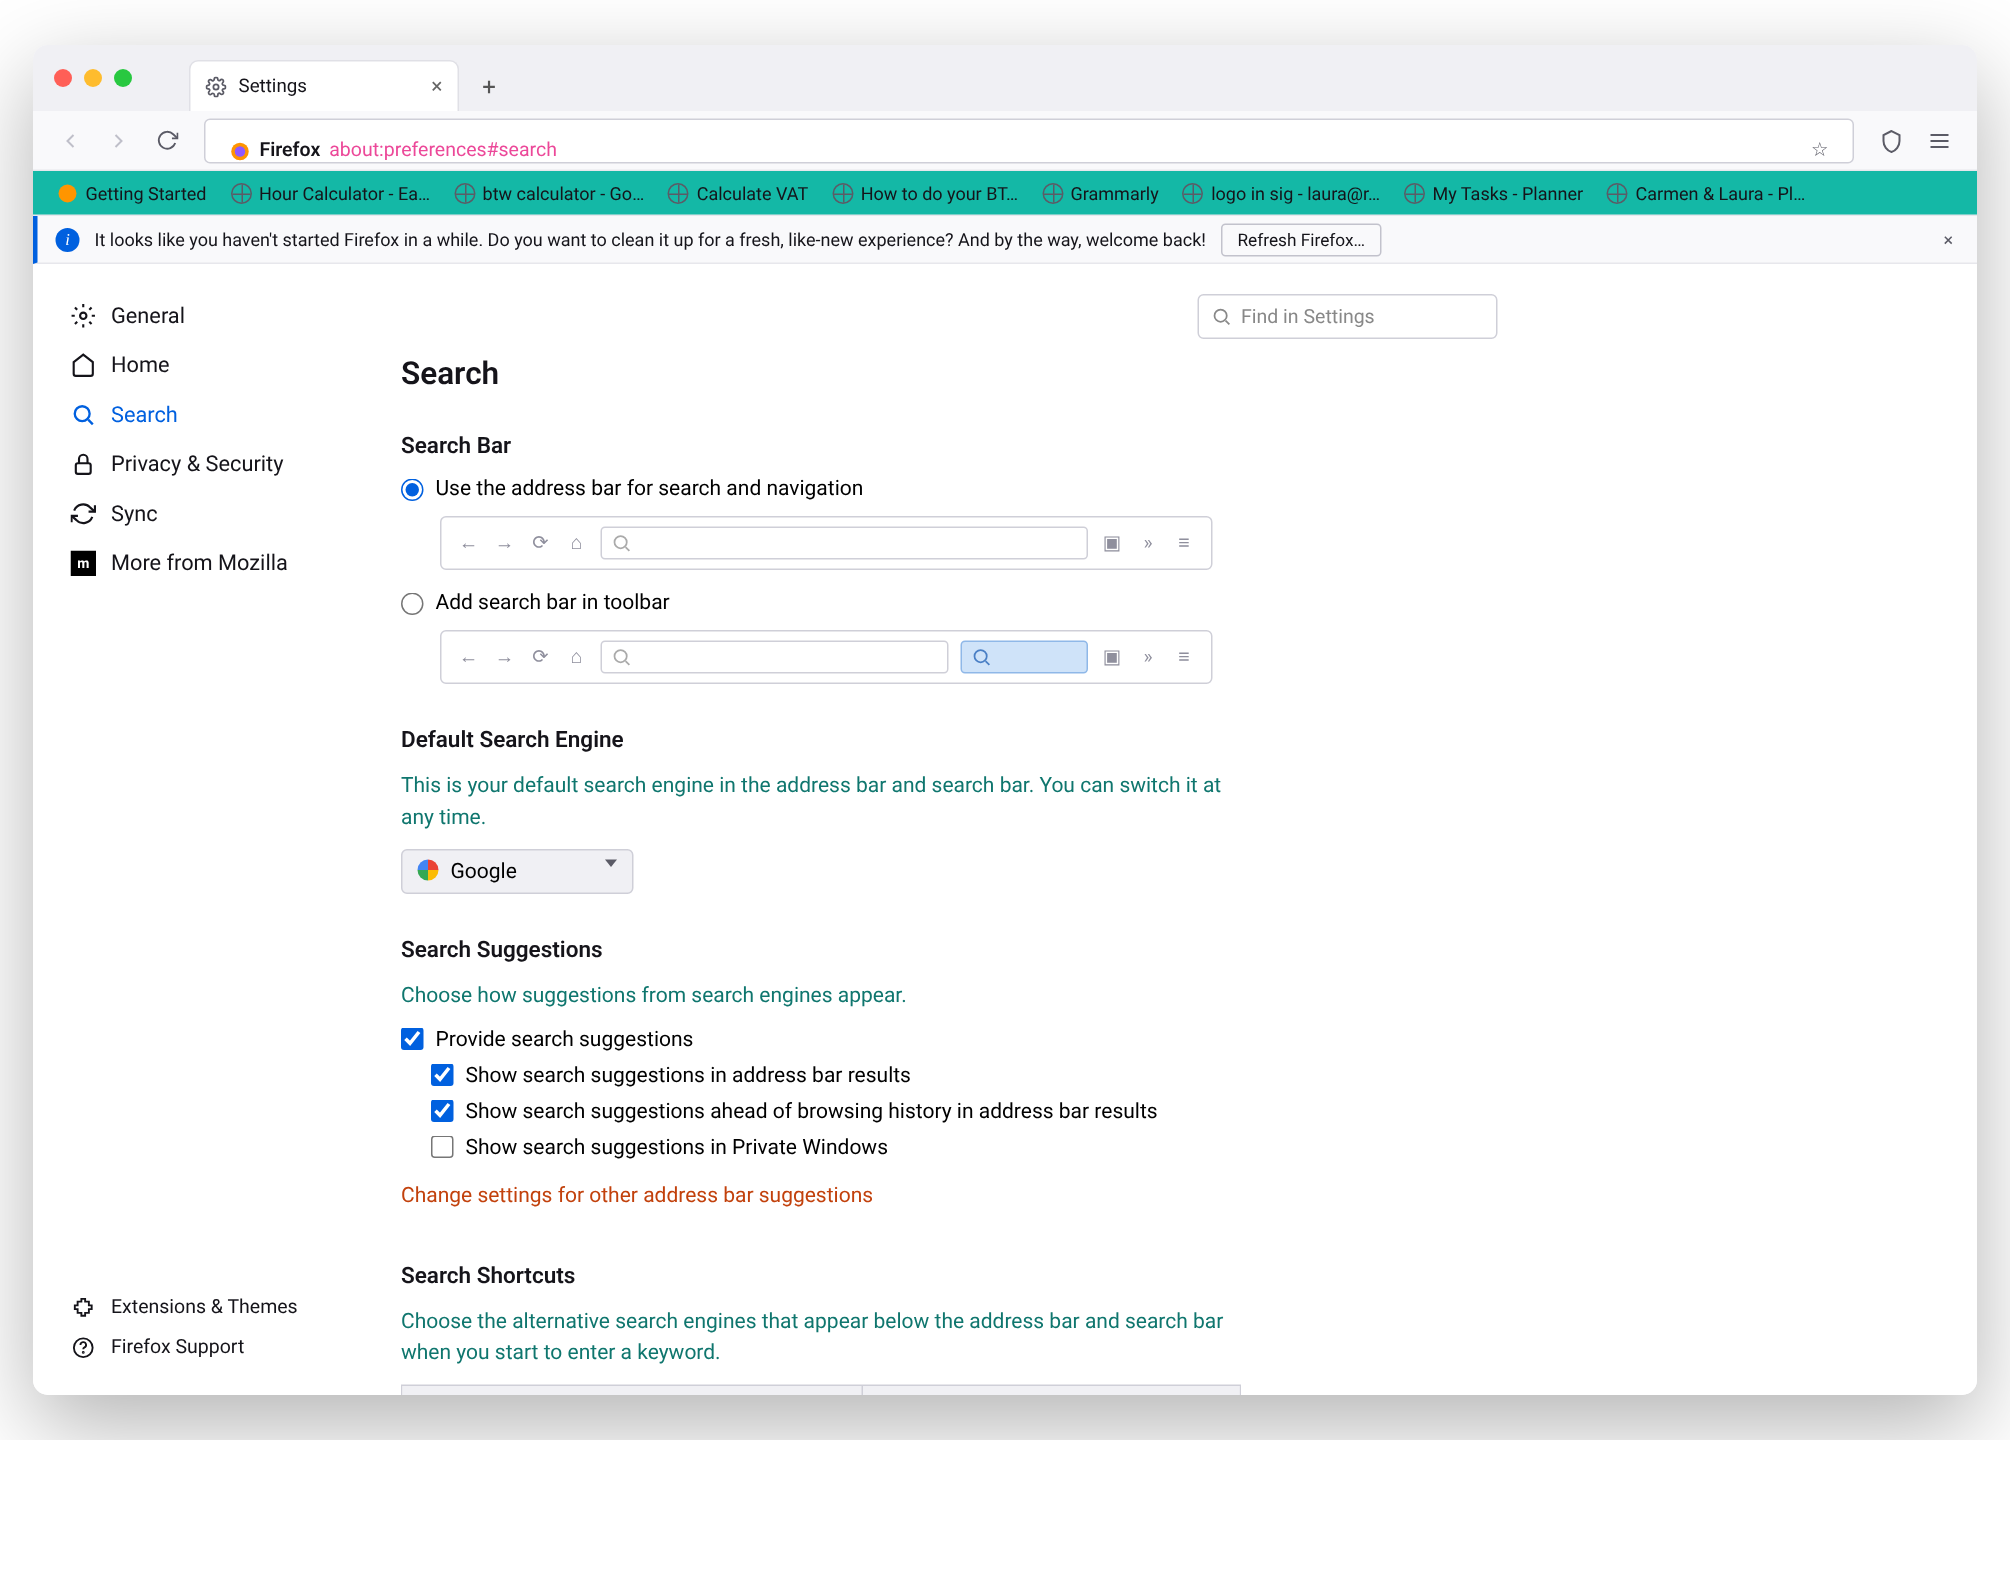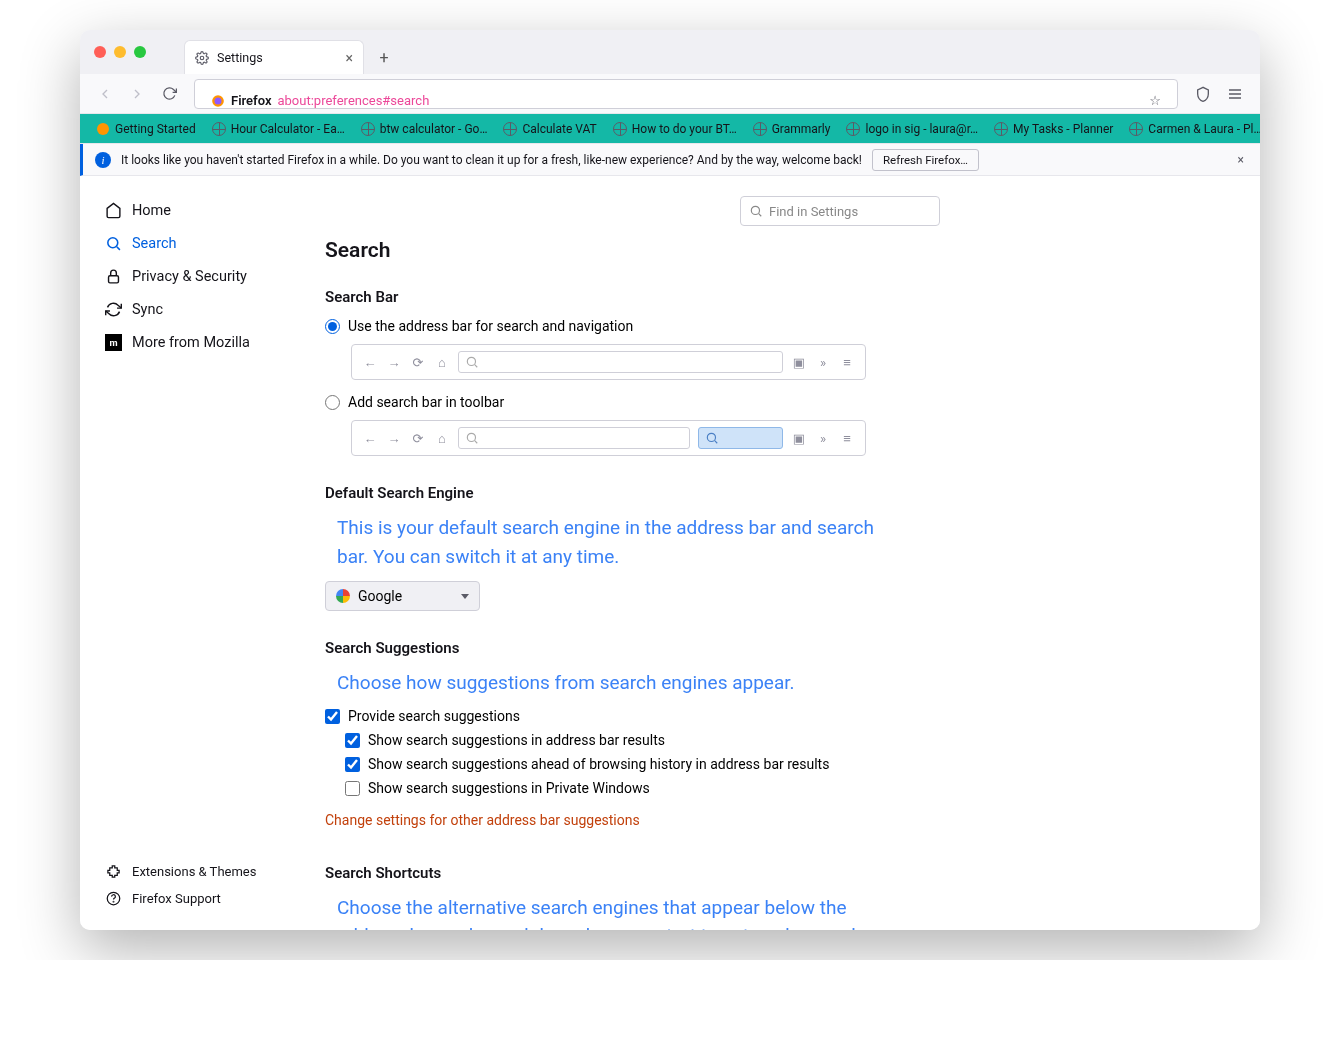--- a/index.html
+++ b/index.html
@@ -1,18 +1,18 @@
 <!DOCTYPE html>
 <html><head>
 <meta charset="utf-8">
 <style>
 * { box-sizing: border-box; margin: 0; padding: 0; font-family: -apple-system, BlinkMacSystemFont, "Segoe UI", Roboto, sans-serif; }
 body { background: #fff; }
 
-.window { width: 1180px; height: 900px; margin: 30px auto; border-radius: 10px; overflow: hidden; box-shadow: 0 20px 60px rgba(0,0,0,.3); background: #f9f9fb; display: flex; flex-direction: column; }
+.window { width: 1296px; height: 900px; margin: 30px auto; border-radius: 10px; overflow: hidden; box-shadow: 0 20px 60px rgba(0,0,0,.3); background: #f9f9fb; display: flex; flex-direction: column; }
 
 
 .titlebar { height: 44px; background: #f0f0f4; display: flex; align-items: center; }
 .traffic { display: flex; gap: 8px; padding-left: 14px; }
 .dot { width: 12px; height: 12px; border-radius: 50%; }
 .dot.r { background:#ff5f57;} .dot.y{background:#febc2e;} .dot.g{background:#28c840;}
 .tabs { display: flex; margin-left: 38px; height: 100%; align-items: flex-end;}
 .tab { background:#fff; height: 34px; min-width: 180px; border-radius: 6px 6px 0 0; display: flex; align-items: center; padding: 0 10px; gap: 8px; font-size: 12.5px; color:#15141a; border:1px solid #e0e0e6; border-bottom:none;}
 .tab .close { margin-left:auto; color:#666; font-size:14px;}
 .newtab { width: 28px; height: 28px; margin: 0 6px 3px 6px; display:flex; align-items:center; justify-content:center; color:#555; border-radius:4px;}
@@ -49,34 +49,34 @@
 .side-foot{position:absolute;bottom:18px;}
 .side-foot .side-item{font-size:13px;padding:6px 24px;}
 .sidebar{position:relative;}
 
 .main{flex:1;padding:20px 40px 20px 30px;overflow-y:auto;}
 .find-wrap{display:flex;justify-content:flex-end;margin-bottom:8px; margin-right: 280px;}
 .find{width:200px;height:30px;border:1px solid #cfcfd8;border-radius:4px;padding:0 8px;font-size:13px;display:flex;align-items:center;gap:6px;color:#888;}
 h1{font-size:21px;font-weight:600;color:#15141a;margin:12px 0 26px;}
 h2{font-size:15px;font-weight:600;color:#15141a;margin:28px 0 12px;}
 h2.first{margin-top:6px;}
-.desc{font-size:19px;color:#3b82f6;line-height:1.5;margin-bottom:10px;max-width:560px;margin-left:12px;}
+.desc{font-size:14px;color:#0f766e;line-height:1.5;margin-bottom:10px;max-width:560px;}
 
 .radio-row{display:flex;align-items:center;gap:8px;font-size:14px;margin:8px 0;}
 input[type=radio]{width:15px;height:15px;accent-color:#0060df;}
 input[type=checkbox]{width:15px;height:15px;accent-color:#0060df;}
-.cb-row{display:flex;align-items:flex-end;gap:8px;font-size:14px;margin:8px 0;}
+.cb-row{display:flex;align-items:flex-start;gap:8px;font-size:14px;margin:8px 0;}
 .indent{margin-left:20px;}
 
 .mock-bar{border:1px solid #cfcfd8;border-radius:4px;height:36px;display:flex;align-items:center;padding:0 10px;gap:8px;margin:10px 0 14px 26px;width:515px;color:#8f8f9d;}
 .mock-bar .go{width:16px;text-align:center;font-size:13px;}
 .mock-url{flex:1;height:22px;border:1px solid #cfcfd8;border-radius:3px;padding:0 6px;display:flex;align-items:center;}
 .mock-search{width:85px;height:22px;border:1px solid #8fb8e8;background:#cfe3f9;border-radius:3px;padding:0 6px;display:flex;align-items:center;}
 
-.dropdown{display:inline-flex;align-items:center;gap:8px;border:1px solid #cfcfd8;background:#f0f0f4;border-radius:4px;padding:6px 28px 6px 10px;font-size:14px;position:relative;min-width:155px;}
+.dropdown{display:inline-flex;align-items:flex-start;gap:8px;border:1px solid #cfcfd8;background:#f0f0f4;border-radius:4px;padding:6px 28px 6px 10px;font-size:14px;position:relative;min-width:155px;}
 .dropdown::after{content:'';position:absolute;right:10px;border-left:4px solid transparent;border-right:4px solid transparent;border-top:5px solid #5b5b66;}
 .g-icon{width:14px;height:14px;background:conic-gradient(#ea4335 0 25%,#fbbc05 0 50%,#34a853 0 75%,#4285f4 0);border-radius:50%;}
 
 .link{color:#c2410c;font-size:14px;cursor:pointer;margin:8px 0;display:inline-block;}
 
 .table{border:1px solid #cfcfd8;font-size:13px;max-width:560px;}
 .table .th{display:flex;background:#f0f0f4;}
 .table .th>div{padding:7px 12px;font-weight:400;}
 .table .th>div:first-child{width:55%;border-right:1px solid #cfcfd8;padding-left:34px;}
 
@@ -198,20 +198,29 @@
   <div class="infobar">
     <span class="icon">i</span>
     <span>It looks like you haven't started Firefox in a while. Do you want to clean it up for a fresh, like-new experience? And by the way, welcome back!</span>
     <button>Refresh Firefox…</button>
     <span class="x">×</span>
   </div>
 
   <div class="content">
     <div class="sidebar">
       <ul class="side-list">
+        <li class="side-item">
+            <span class="ic">
+              <svg width="17" height="17" viewBox="0 0 24 24" fill="none" stroke="currentColor" stroke-width="2">
+                <circle cx="12" cy="12" r="3"></circle>
+                <path d="M12 1v3m0 16v3M4.2 4.2l2.1 2.1m11.4 11.4l2.1 2.1M1 12h3m16 0h3M4.2 19.8l2.1-2.1m11.4-11.4l2.1-2.1"></path>
+              </svg>
+            </span>
+            <span>General</span>
+          </li>
         <li class="side-item">
             <span class="ic">
               <svg width="17" height="17" viewBox="0 0 24 24" fill="none" stroke="currentColor" stroke-width="2">
                 <path d="M3 9l9-7 9 7v11a2 2 0 0 1-2 2H5a2 2 0 0 1-2-2z"></path>
               </svg>
             </span>
             <span>Home</span>
           </li>
         <li class="side-item active">
             <span class="ic">

